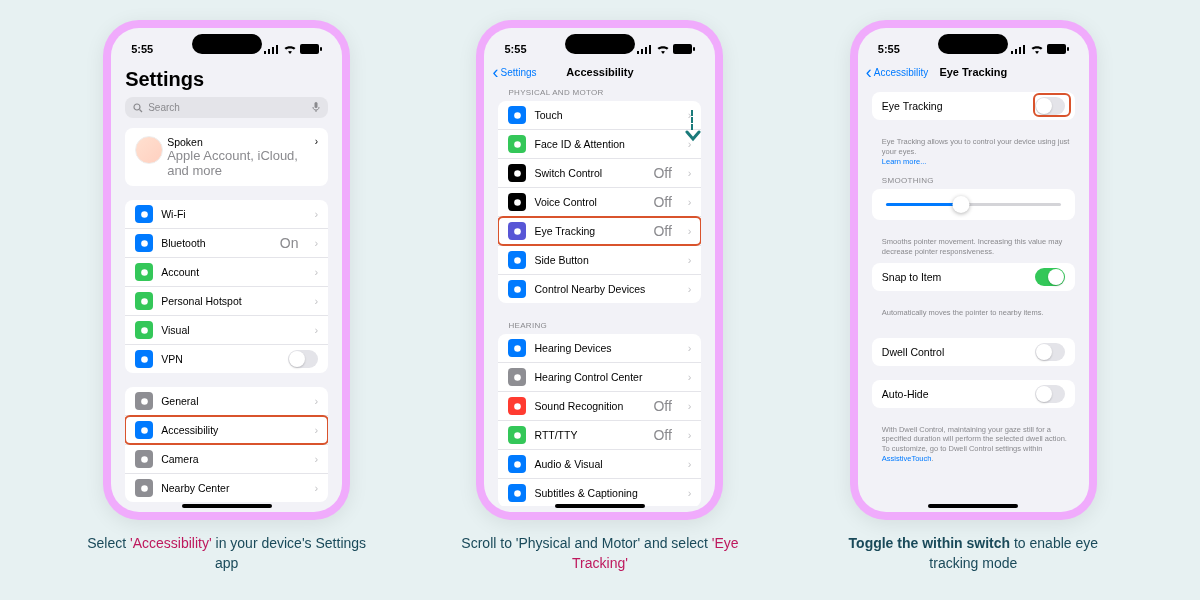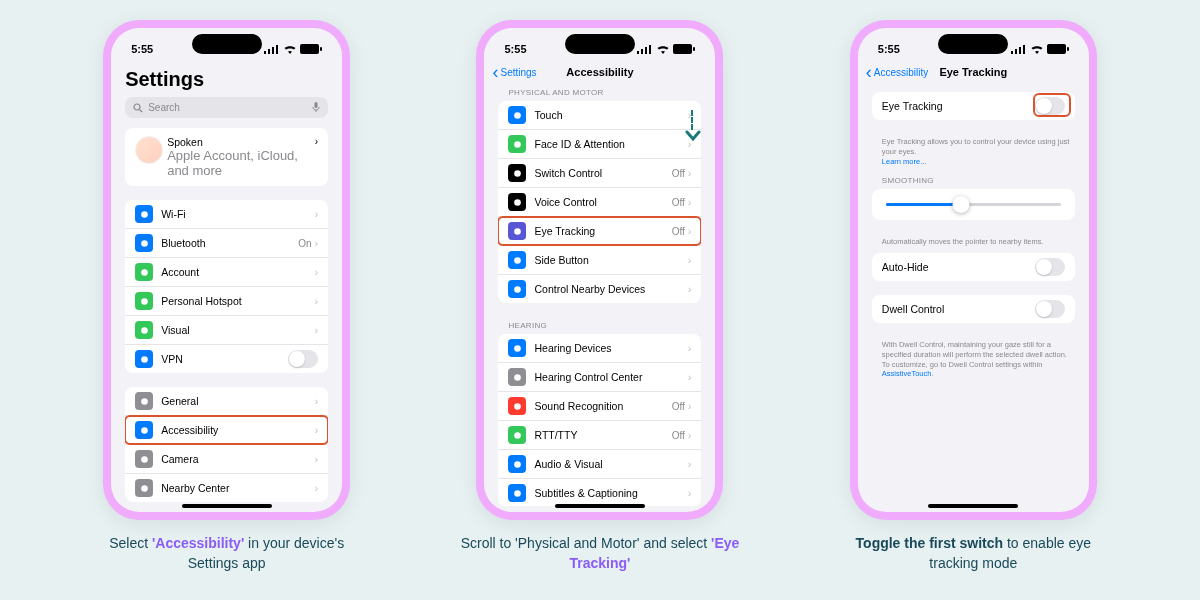--- a/index.html
+++ b/index.html
@@ -16,42 +16,42 @@
 .title-large{font-size:20px;font-weight:700;padding:8px 14px 6px}
 .search{margin:0 14px 10px;background:#e4e4e9;border-radius:8px;padding:5px 8px;display:flex;align-items:center;gap:5px;color:#8a8a8e;font-size:10px}
 .search .mic{margin-left:auto}
 .group{margin:0 14px 14px;background:#fff;border-radius:8px;overflow:hidden}
 .group-header{font-size:8px;color:#8a8a8e;padding:4px 14px 4px 24px;text-transform:uppercase;letter-spacing:0.3px}
 .row{display:flex;align-items:center;padding:5px 10px;border-bottom:0.5px solid #e4e4e9;min-height:26px;position:relative}
 .row:last-child{border-bottom:none}
 .row .icon{width:18px;height:18px;border-radius:4px;margin-right:8px;display:flex;align-items:center;justify-content:center;flex-shrink:0}
 .row .icon svg{width:11px;height:11px;fill:#fff}
 .row .label{flex:1;font-size:10.5px;color:#000}
-.row .value{font-size:10px;color:#8a8a8e;margin-right:3px}
+.row .value{font-size:14px;color:#8a8a8e;margin-right:16px}
 .row .chevron{color:#c4c4c7;font-size:11px}
 .toggle{width:30px;height:18px;background:#e4e4e9;border-radius:9px;position:relative}
 .toggle::after{content:"";position:absolute;width:16px;height:16px;background:#fff;border-radius:50%;top:1px;left:1px;box-shadow:0 1px 2px rgba(0,0,0,0.2)}
 .toggle.on{background:#34c759}
 .toggle.on::after{left:auto;right:1px}
 .navbar{display:flex;align-items:center;justify-content:center;padding:6px 10px;position:relative;font-size:11px;font-weight:600}
 .navbar .back{position:absolute;left:8px;color:#007aff;font-weight:400;font-size:10px;display:flex;align-items:center;gap:2px}
 .navbar .back::before{content:"‹";font-size:18px;line-height:10px}
 .highlight{position:absolute;border:2px solid #d9532c;border-radius:6px;pointer-events:none;z-index:3}
 .apple-card{margin:0 14px 14px;background:#fff;border-radius:8px;padding:8px 10px;display:flex;align-items:flex-start;gap:4px}
 .apple-card .avatar{width:28px;height:28px;border-radius:50%;border:1px solid #eee;background:linear-gradient(135deg,#ffe0d0,#ffd0c0)}
 .apple-card .txt{flex:1}
 .apple-card .name{font-size:10.5px;font-weight:500}
 .apple-card .sub{font-size:13px;color:#8a8a8e}
 .footnote{font-size:7.5px;color:#8a8a8e;padding:3px 14px 6px 24px;line-height:1.3}
 .footnote a{color:#007aff;text-decoration:none}
 .slider{margin:4px 14px;height:3px;background:#d4d4d8;border-radius:2px;position:relative}
 .slider::before{content:"";position:absolute;left:0;width:43%;height:100%;background:#007aff;border-radius:2px}
 .slider::after{content:"";position:absolute;left:43%;top:-7px;width:17px;height:17px;background:#fff;border-radius:50%;box-shadow:0 1px 4px rgba(0,0,0,0.3);transform:translateX(-50%)}
 .caption{text-align:center;margin-top:14px;font-family:Georgia,serif;font-size:14px;line-height:1.4;color:#1a4a5a;max-width:280px}
-.caption .em{color:#8b5cf6;font-weight:700}
+.caption .em{color:#be185d;font-weight:400}
 .caption b{color:#1a4a5a}
 .scroll-arrow{position:absolute;right:22px;top:90px;z-index:20;color:#1a7a7a}
 .scroll-arrow .dashes{border-left:2px dashed #1a7a7a;height:20px;margin-left:6px}
 .scroll-arrow svg{width:16px;height:12px;display:block}
 </style>
 </head>
 <body>
 
 <div class="step">
   <div class="phone">
@@ -408,36 +408,43 @@
           </div>
         </div>
         <div class="footnote">
           <span>Eye Tracking allows you to control your device using just your eyes.</span><br>
           <a>Learn more...</a>
         </div>
         <div class="group-header">SMOOTHING</div>
         <div class="group" style="padding:10px 0">
           <div class="slider"></div>
         </div>
+        <div class="footnote">Smooths pointer movement. Increasing this value may decrease pointer responsiveness.</div>
+        <div class="group">
+          <div class="row">
+            <span class="label">Snap to Item</span>
+            <div class="toggle on"></div>
+          </div>
+        </div>
         <div class="footnote">Automatically moves the pointer to nearby items.</div>
+        <div class="group" style="margin-top:14px">
+          <div class="row">
+            <span class="label">Dwell Control</span>
+            <div class="toggle"></div>
+          </div>
+        </div>
         <div class="group">
           <div class="row">
             <span class="label">Auto-Hide</span>
             <div class="toggle"></div>
           </div>
         </div>
-        <div class="group" style="margin-top:14px">
-          <div class="row">
-            <span class="label">Dwell Control</span>
-            <div class="toggle"></div>
-          </div>
-        </div>
         <div class="footnote">
           <span>With Dwell Control, maintaining your gaze still for a specified duration will perform the selected dwell action. To customize, go to Dwell Control settings within </span><a>AssistiveTouch</a>.
         </div>
       </div>
       <div class="homebar"></div>
     </div>
   </div>
   <div class="caption">
-    <b>Toggle the first switch</b><span> to enable eye tracking mode</span>
+    <b>Toggle the within switch</b><span> to enable eye tracking mode</span>
   </div>
 </div>
 
 </body></html>

